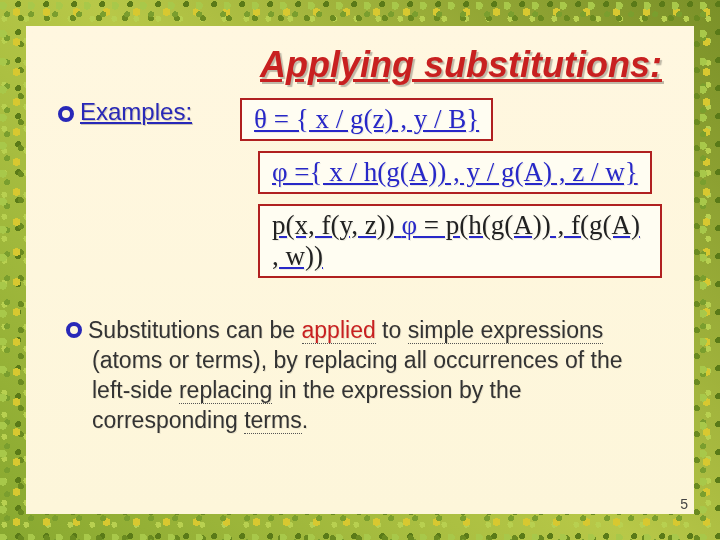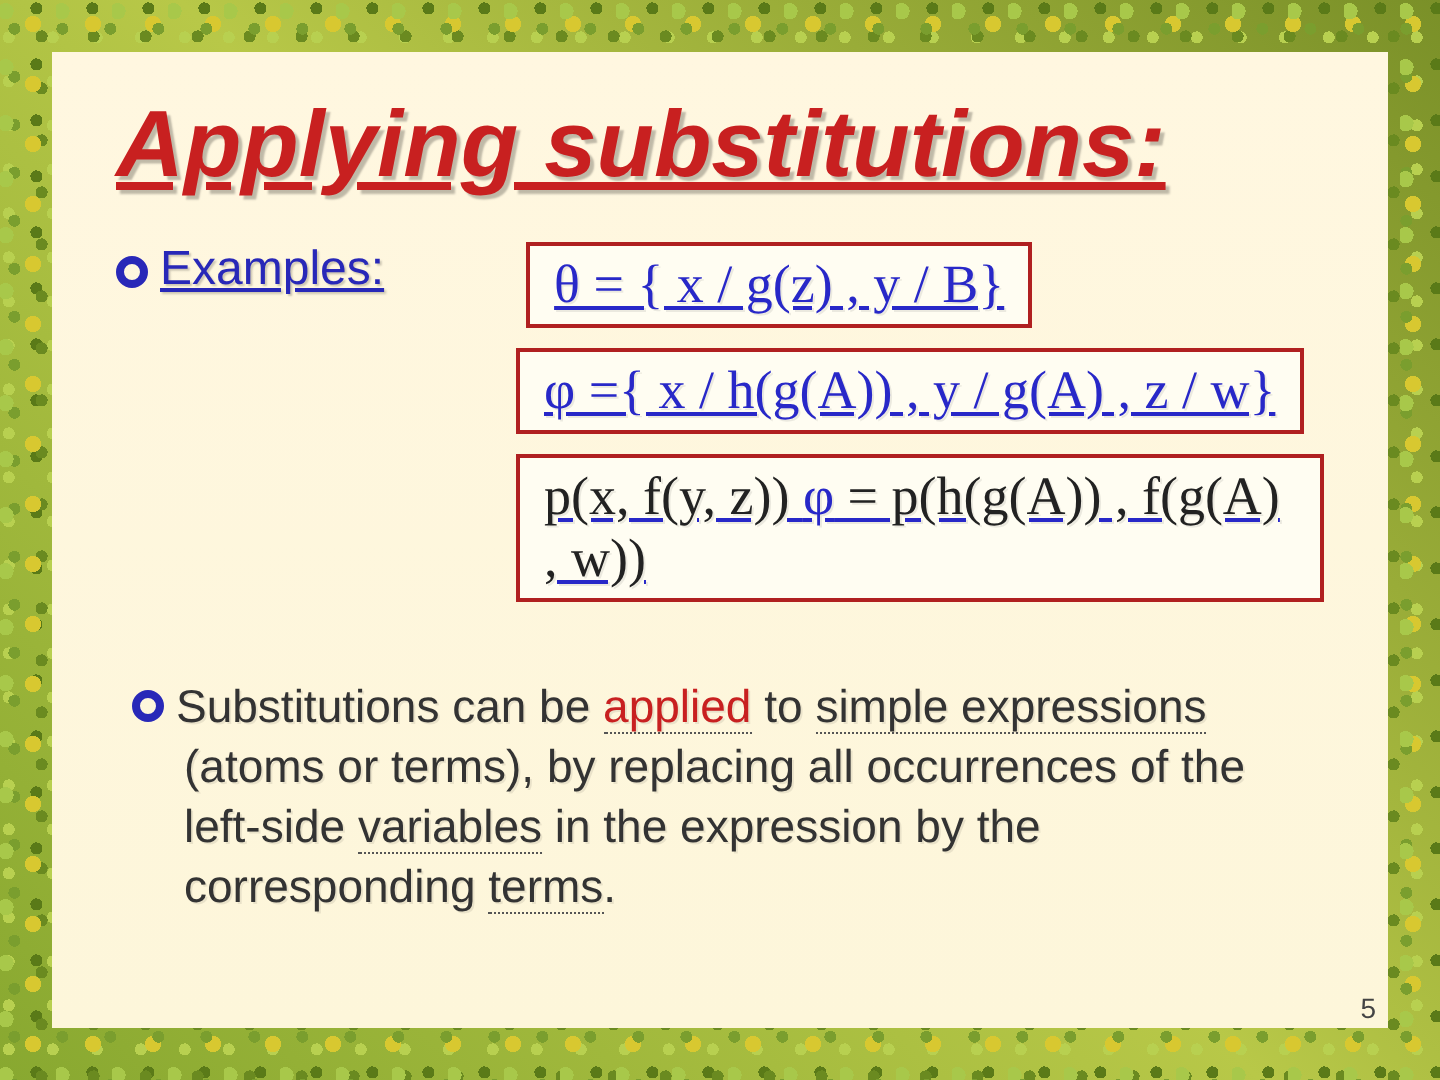--- a/index.html
+++ b/index.html
@@ -39,28 +39,28 @@
       linear-gradient(#000 0 0) left / 26px 100% no-repeat,
       linear-gradient(#000 0 0) right / 26px 100% no-repeat;
   }
   .slide {
     position: absolute;
     inset: 26px;
     background: linear-gradient(to bottom, #fff7e0, #fdf6da);
     padding: 18px 32px 8px 32px;
   }
   .title {
-    text-align: left;
-    font-size: 47px;
+    text-align: right;
+    font-size: 36px;
     font-weight: bold;
     font-style: italic;
     color: #c82020;
     text-decoration: underline;
     text-shadow: 2px 2px 1px rgba(0,0,0,0.25);
-    margin-bottom: 22px;
+    margin-bottom: 12px;
   }
   .row-ex { margin-bottom: 6px; }
   .bullet-ring {
     display: inline-block;
     width: 16px; height: 16px;
     border: 4px solid #2828b8;
     border-radius: 50%;
     vertical-align: middle;
     margin-right: 6px;
     position: relative;
@@ -100,21 +100,21 @@
   .body-text .ul { border-bottom: 1px dotted #555; text-align: center; }
   .body-text .app { color: #c82020; border-bottom: 1px dotted #555; }
   .slide-number {
     position: absolute;
     right: 6px;
     bottom: 2px;
     font-size: 14px;
     font-family: Arial, sans-serif;
     color: #444;
   }
-  .top-flex { display:flex; align-items:flex-start; gap:71px; }
+  .top-flex { display:flex; align-items:flex-start; gap:48px; }
 </style>
 </head>
 <body>
 
 <div class="border-frame"></div>
 
 <div class="slide">
 
   <div class="title">Applying substitutions:</div>
 
@@ -136,17 +136,17 @@
     </div>
   </div>
 
   <div class="phi-row2">
     <div class="formula-box" style="">
       <span class="black">p(x, f(y, z)) </span><span class="sym">φ</span><span class="black"> = p(h(g(A)) , f(g(A) , w))</span>
     </div>
   </div>
 
   <div class="body-text">
-    <span class="bullet-ring"></span><span>Substitutions can be </span><span class="app">applied</span><span> to </span><span class="ul">simple expressions</span><span> (atoms or terms), by replacing all occurrences of the left-side </span><span class="ul">variables</span><span> in the expression by the corresponding </span><span class="ul">terms</span><span>.</span>
+    <span class="bullet-ring"></span><span>Substitutions can be </span><span class="app">applied</span><span> to </span><span class="ul">simple expressions</span><span> (atoms or terms), by replacing all occurrences of the left-side </span><span class="ul">replacing</span><span> in the expression by the corresponding </span><span class="ul">terms</span><span>.</span>
   </div>
 
   <div class="slide-number">5</div>
 </div>
 
 </body></html>

